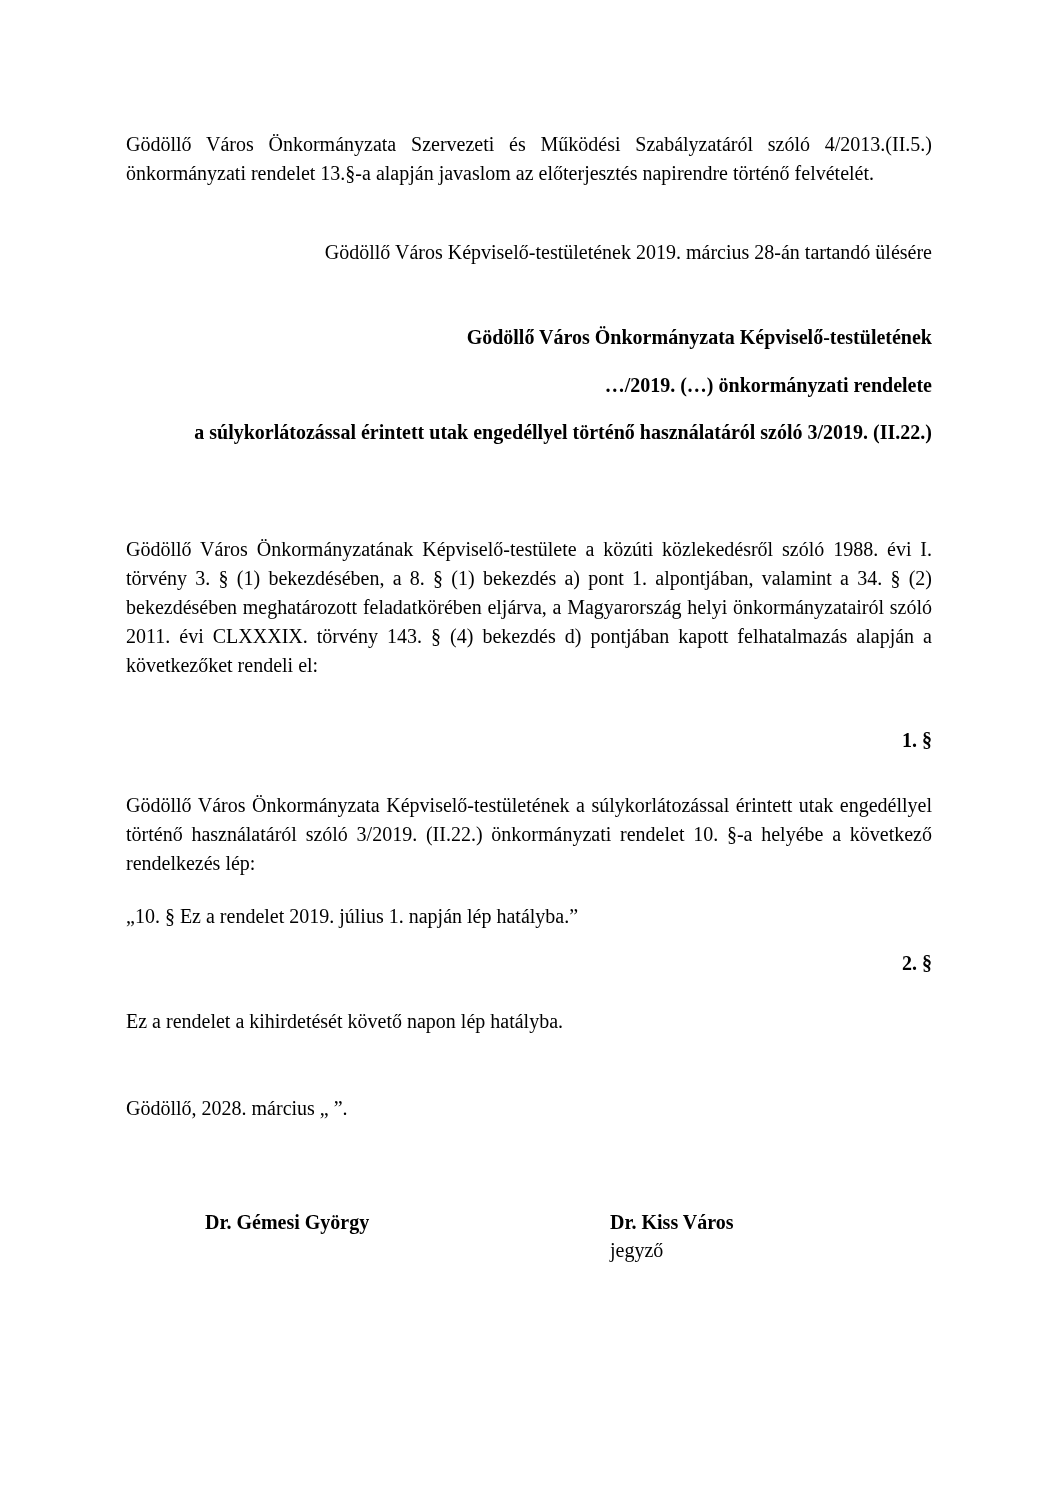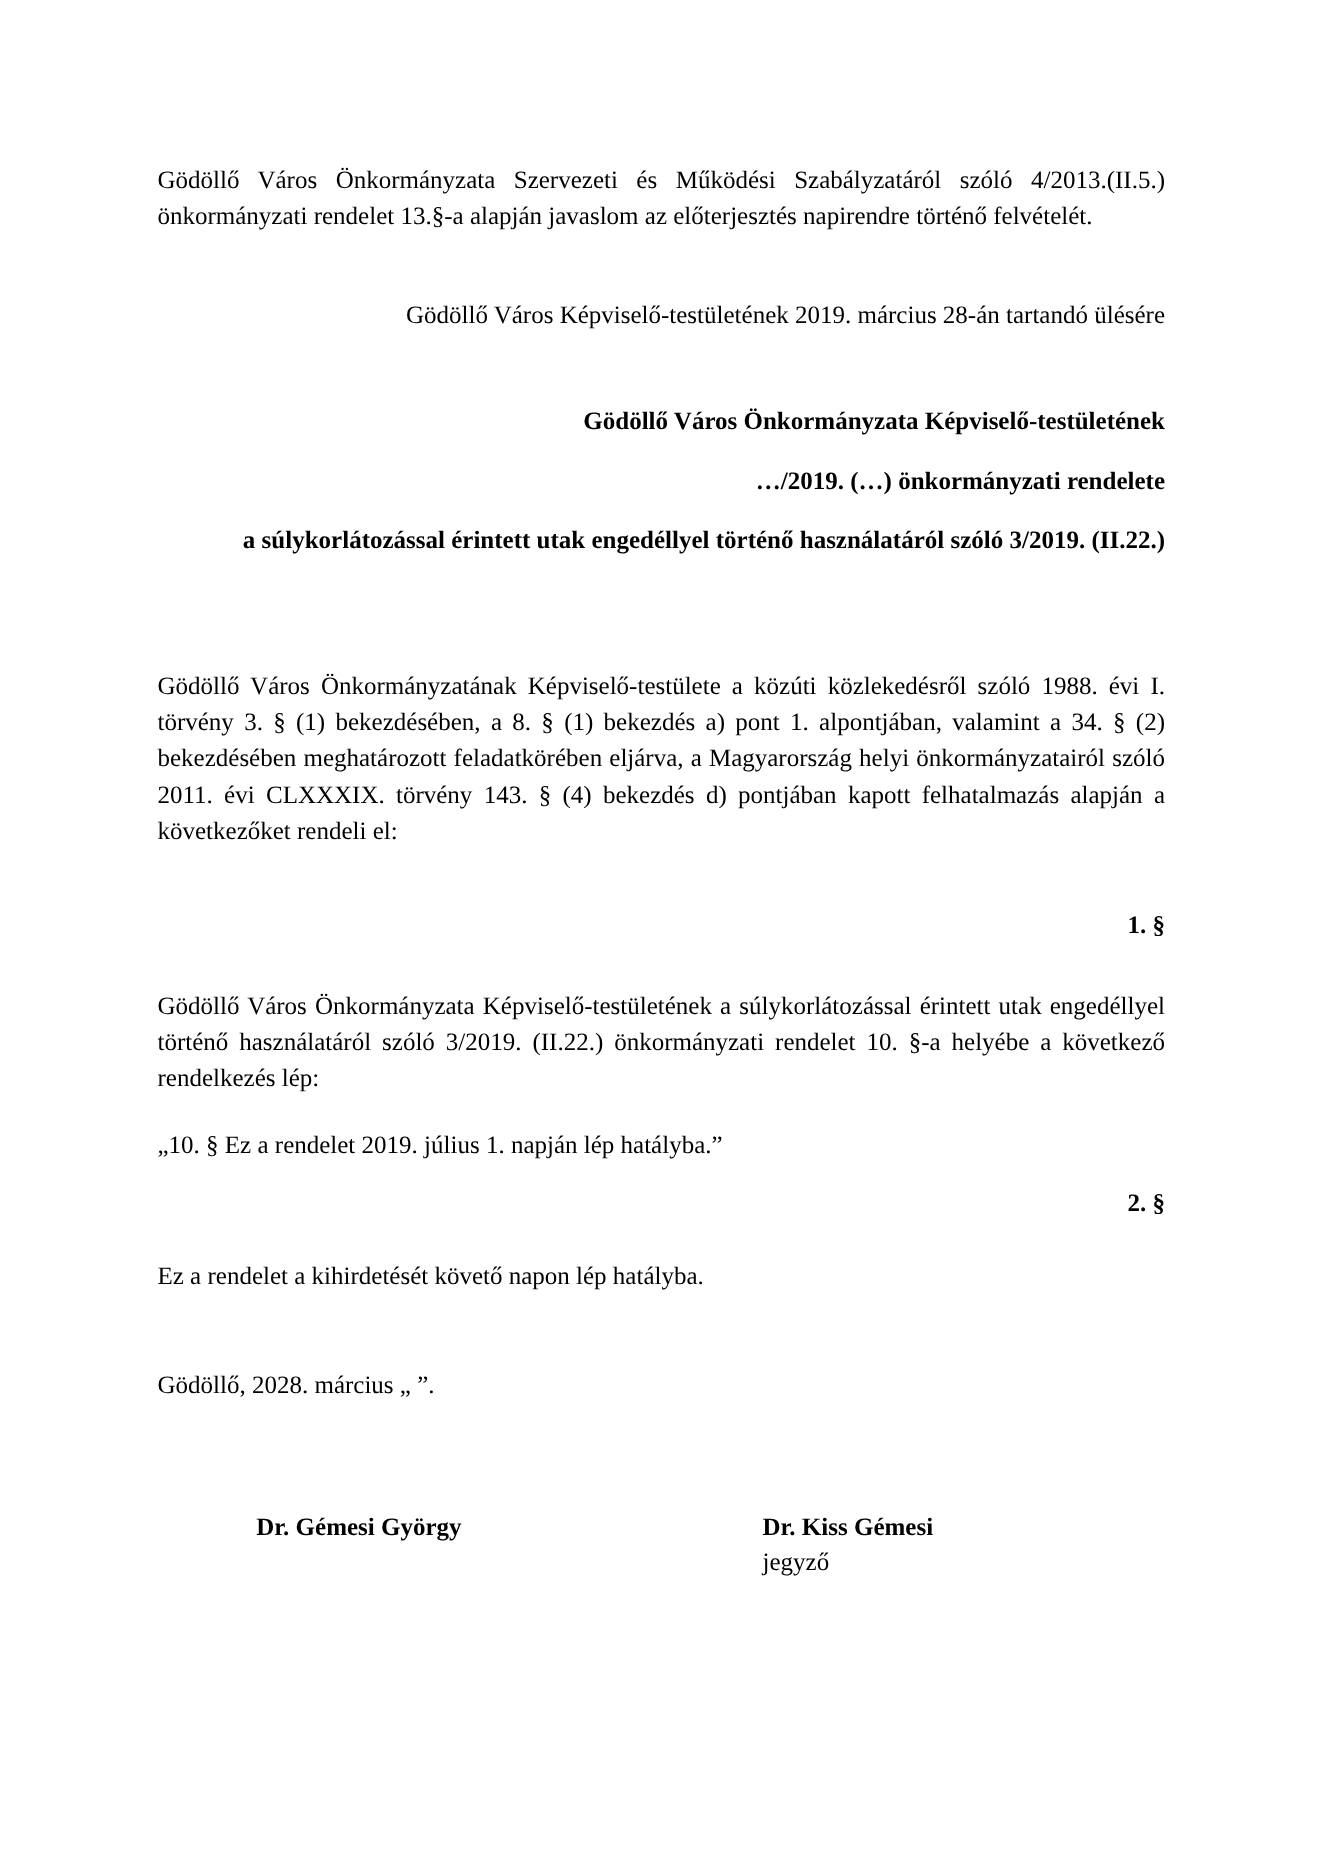--- a/index.html
+++ b/index.html
@@ -61,17 +61,17 @@
   </div>
 
   <div class="block" style="top:1094px;">
     <p class="p">Gödöllő, 2028. március „    ”.</p>
   </div>
 
   <div class="sig" style="left:205px; top:1208px;">
     <div class="bold">Dr. Gémesi György</div>
   </div>
   <div class="sig" style="left:610px; top:1208px;">
-    <div class="bold">Dr. Kiss Gémesi</div>
+    <div class="bold">Dr. Kiss Város</div>
     <div>jegyző</div>
   </div>
 
 </div>
 
 </body></html>

